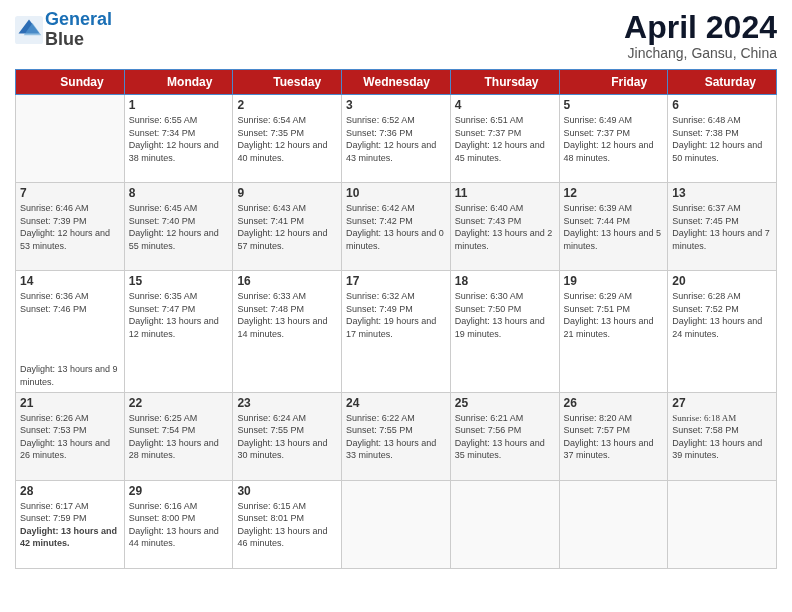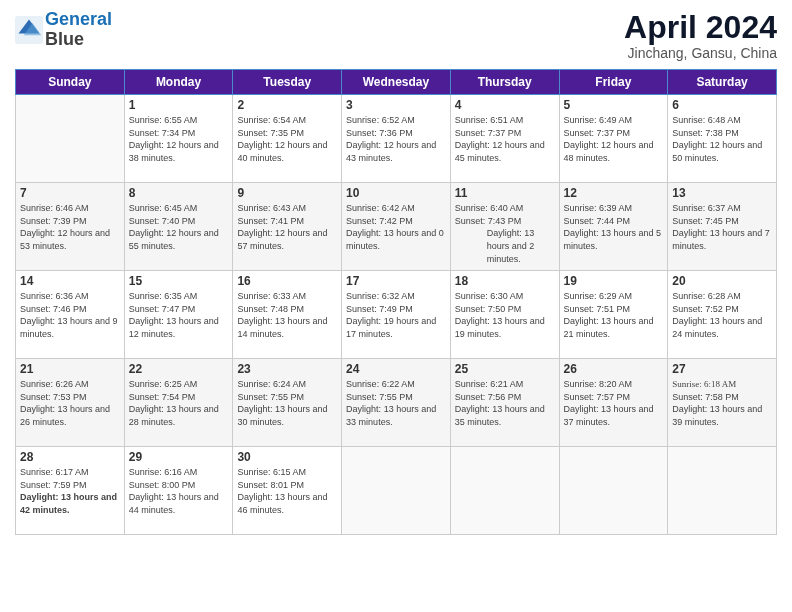--- a/index.html
+++ b/index.html
@@ -55,26 +55,26 @@
       color: #555;
     }
     .calendar {
       flex: 1;
       border: 1px solid #ccc;
       border-collapse: collapse;
       width: 100%;
       table-layout: fixed;
     }
     .calendar th {
-      background-color: #4c1d95;
+      background-color: #b91c1c;
       color: #fff;
       font-size: 12px;
       font-weight: bold;
-      padding: 5px 4px;
-      text-align: center;
+      padding: 5px 20px;
+      text-align: right;
       border: 1px solid #4a88cc;
     }
     .calendar td {
       border: 1px solid #ccc;
       vertical-align: top;
       padding: 3px 4px;
       font-size: 9.5px;
       color: #333;
       height: 88px;
     }
@@ -217,21 +217,21 @@
               <span style="display: block;">Sunrise: 6:42 AM</span>
               <span style="display: block;">Sunset: 7:42 PM</span>
               <span style="display: block;">Daylight: 13 hours and 0 minutes.</span>
             </div>
           </td>
           <td class="row-shade">
             <span class="day-number">11</span>
             <div class="day-info">
               <span style="display: block;">Sunrise: 6:40 AM</span>
               <span style="display: block;">Sunset: 7:43 PM</span>
-              <span style="display: block; margin-left: 32px;">Daylight: 13 hours and 2 minutes.</span>
+              <span style="display: block;">Daylight: 13 hours and 2 minutes.</span>
             </div>
           </td>
           <td class="row-shade">
             <span class="day-number">12</span>
             <div class="day-info">
               <span style="display: block;">Sunrise: 6:39 AM</span>
               <span style="display: block;">Sunset: 7:44 PM</span>
               <span style="display: block;">Daylight: 13 hours and 5 minutes.</span>
             </div>
           </td>
@@ -243,21 +243,21 @@
               <span style="display: block;">Daylight: 13 hours and 7 minutes.</span>
             </div>
           </td>
         </tr>
         <tr>
           <td class="row-white">
             <span class="day-number">14</span>
             <div class="day-info">
               <span style="display: block;">Sunrise: 6:36 AM</span>
               <span style="display: block;">Sunset: 7:46 PM</span>
-              <span style="display: block;">Daylight: 13 hours and 9 minutes.</span>
+              <span style="display: block; margin-top: 48px;">Daylight: 13 hours and 9 minutes.</span>
             </div>
           </td>
           <td class="row-white">
             <span class="day-number">15</span>
             <div class="day-info">
               <span style="display: block;">Sunrise: 6:35 AM</span>
               <span style="display: block;">Sunset: 7:47 PM</span>
               <span style="display: block;">Daylight: 13 hours and 12 minutes.</span>
             </div>
           </td>

